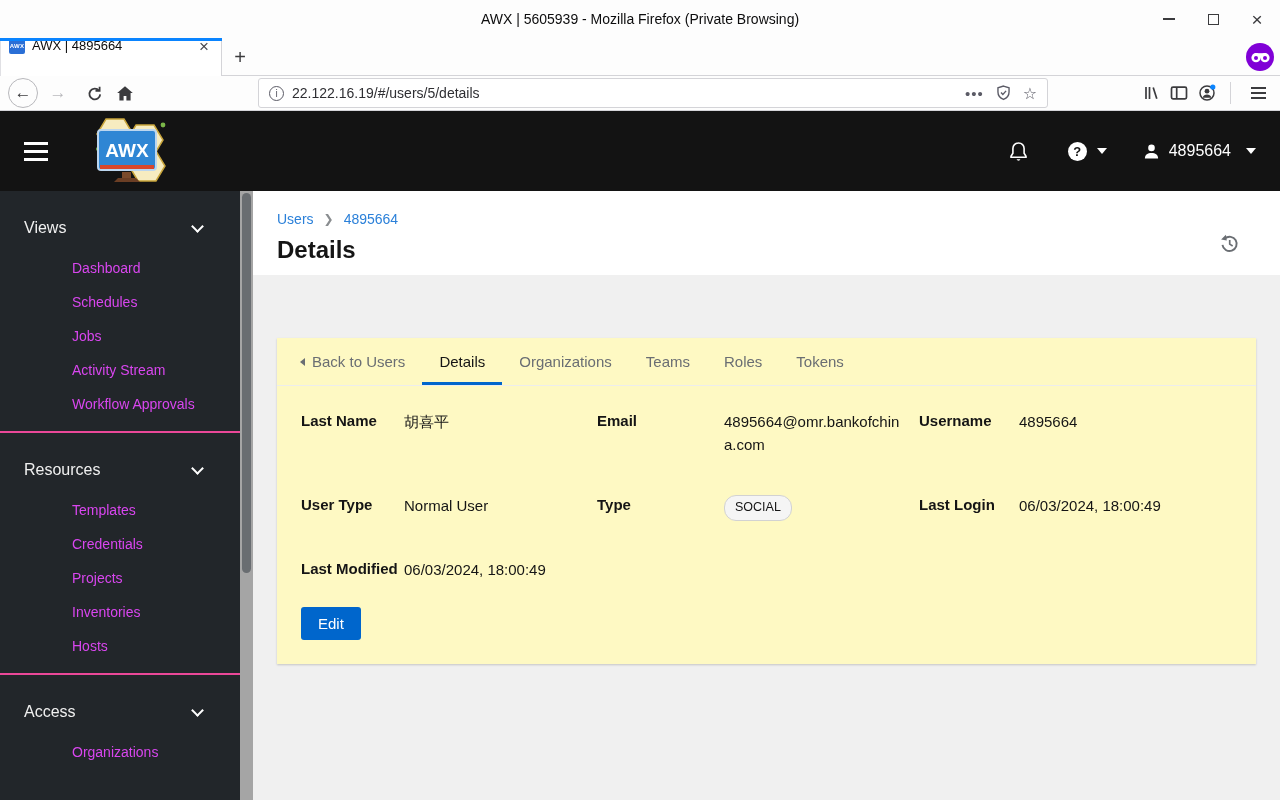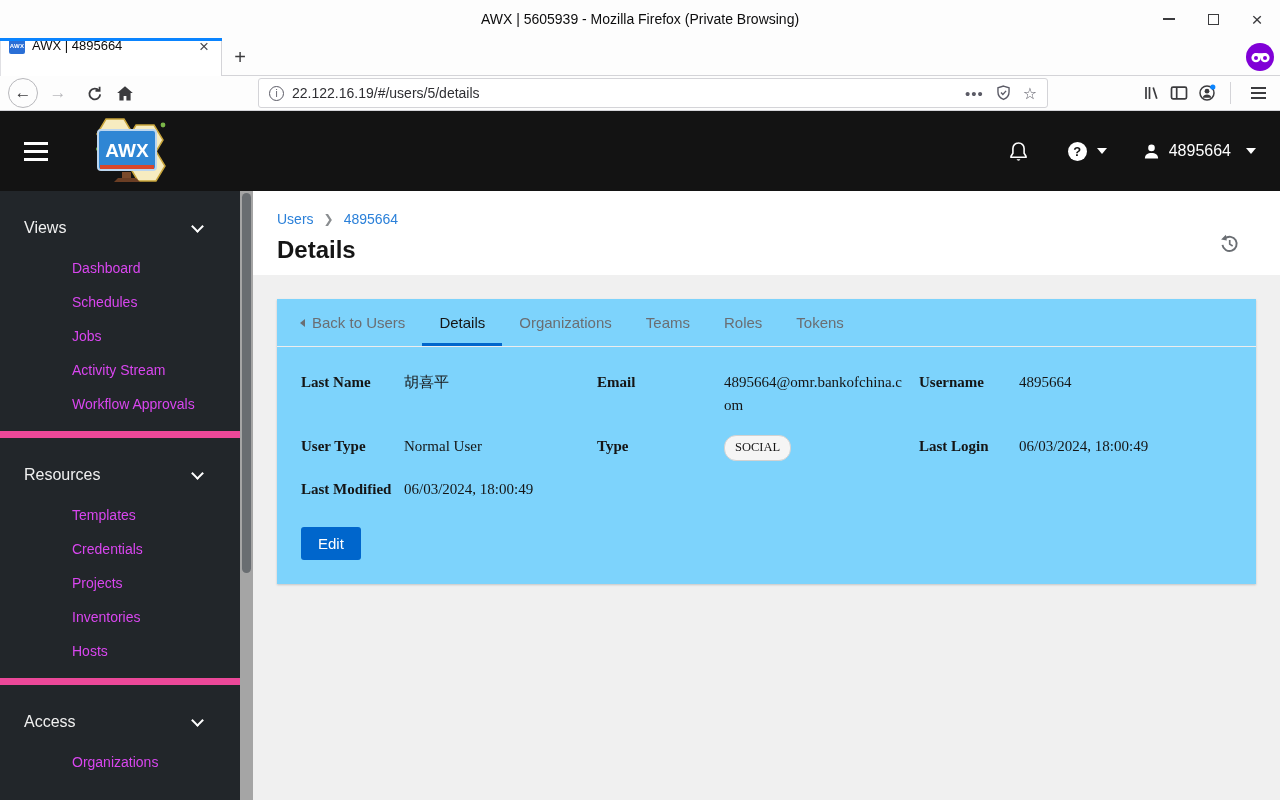--- a/index.html
+++ b/index.html
@@ -57,49 +57,49 @@
   .help-circle { width:19px; height:19px; background:#fff; border-radius:50%; color:#151515; font-size:13px;
     font-weight:bold; display:flex; align-items:center; justify-content:center; }
   .caret { width:0; height:0; border-left:5px solid transparent; border-right:5px solid transparent; border-top:6px solid #fff; }
   .user-group { display:flex; align-items:center; gap:9px; cursor:pointer; }
   .user-name { color:#fff; font-size:16px; margin-right:6px; }
 
   
   .page-body { display:flex; height:609px; }
   .sidebar { width:240px; background:#22262a; color:#fff; overflow:hidden; }
   .nav-section { padding:14px 0 10px; }
-  .nav-section + .nav-section { border-top:7px solid #ec4899; }
+  .nav-section + .nav-section { border-top:2px solid #ec4899; }
   .nav-section-header { display:flex; align-items:center; justify-content:space-between; padding:14px 38px 14px 24px; cursor:pointer; }
   .nav-section-title { font-size:16px; color:#f0f0f0; }
   .chev { width:9px; height:9px; border-right:2px solid #fff; border-bottom:2px solid #fff;
     transform:rotate(45deg); margin-top:-4px; }
   .nav-item { display:block; font-size:14px; color:#d946ef; padding:9px 24px 9px 72px; text-decoration:none; cursor:pointer; }
   .sb-scroll { width:13px; background:#a5a5a5; position:relative; flex:0 0 13px; }
   .sb-thumb { position:absolute; top:2px; left:2px; width:9px; height:380px; background:#696d71; border-radius:5px; }
 
   .main { flex:1; display:flex; flex-direction:column; background:#f0f0f0; }
   .page-header { background:#fff; padding:20px 24px 11px; position:relative; }
   .breadcrumb { display:flex; align-items:center; gap:10px; font-size:14px; }
   .crumb { color:#2b80d9; text-decoration:none; cursor:pointer; }
   .crumb-sep { color:#8a8d90; font-size:12px; }
   .page-title { margin-top:9px; font-size:24px; font-weight:700; color:#151515; }
   .history-btn { position:absolute; right:40px; top:42px; cursor:pointer; }
 
   .content { flex:1; padding:24px; }
-  .card { background:#7dd3fc; box-shadow:0 1px 2px rgba(3,3,3,.18); }
+  .card { background:#fef9c3; box-shadow:0 1px 2px rgba(3,3,3,.18);margin-top:39px; }
   .card-tabs { display:flex; padding-left:6px; border-bottom:1px solid #ededed; }
   .ctab { height:47px; display:flex; align-items:center; gap:7px; padding:0 17px; background:none; border:none;
     font-family:inherit; font-size:15px; color:#6a6e73; position:relative; cursor:pointer; }
   .ctab.active { color:#151515; font-weight:500; }
   .ctab.active::after { content:""; position:absolute; left:0; right:0; bottom:0; height:3px; background:#0066cc; }
   .back-tri { width:0; height:0; border-top:4px solid transparent; border-bottom:4px solid transparent;
     border-right:5px solid #6a6e73; }
 
   .card-content { padding:24px; }
-  .detail-list { display:grid; grid-template-columns:296px 322px 1fr; row-gap:17px;font-family:Liberation Serif, serif; }
+  .detail-list { display:grid; grid-template-columns:296px 322px 1fr; row-gap:37px; }
   .detail { display:flex; align-items:flex-start; }
   .detail-label { font-weight:700; font-size:15px; color:#151515; line-height:1.5; }
   .detail-value { font-size:15px; color:#151515; line-height:1.55; }
   .detail:nth-child(3n+1) .detail-label { flex:0 0 103px; }
   .detail:nth-child(3n+2) .detail-label { flex:0 0 127px; }
   .detail:nth-child(3n)   .detail-label { flex:0 0 100px; }
   .detail:nth-child(3n+2) .detail-value { max-width:183px; overflow-wrap:anywhere; }
   .badge { display:inline-block; background:#f5f5f5; border:1px solid #d2d2d2; border-radius:12px;
     padding:2px 10px 3px; font-size:12.5px; color:#151515; }
   .edit-btn { margin-top:26px; background:#0066cc; color:#fff; border:none; border-radius:3px;

